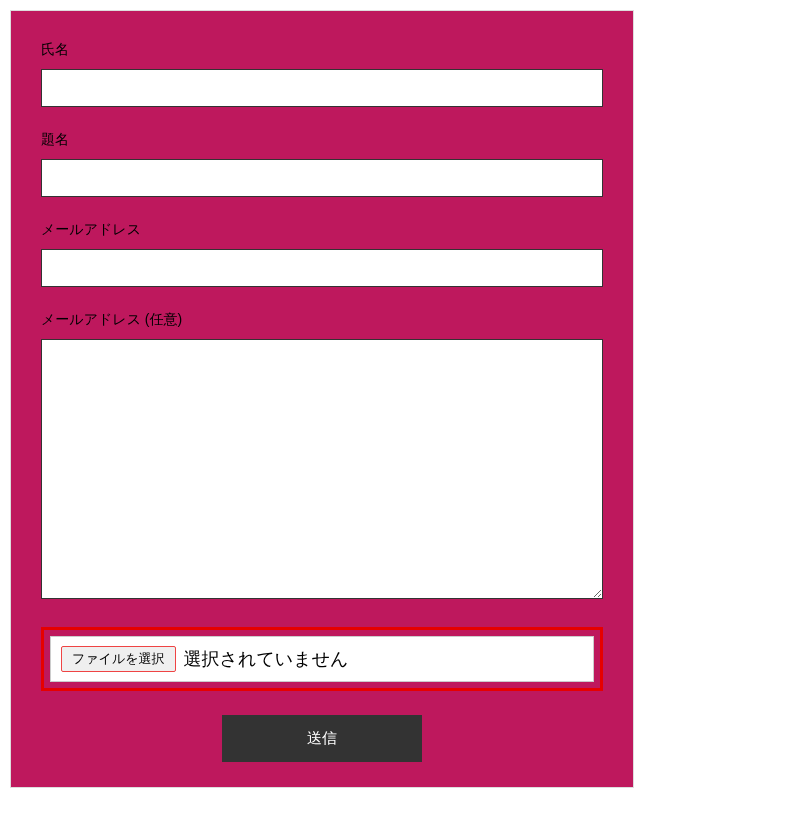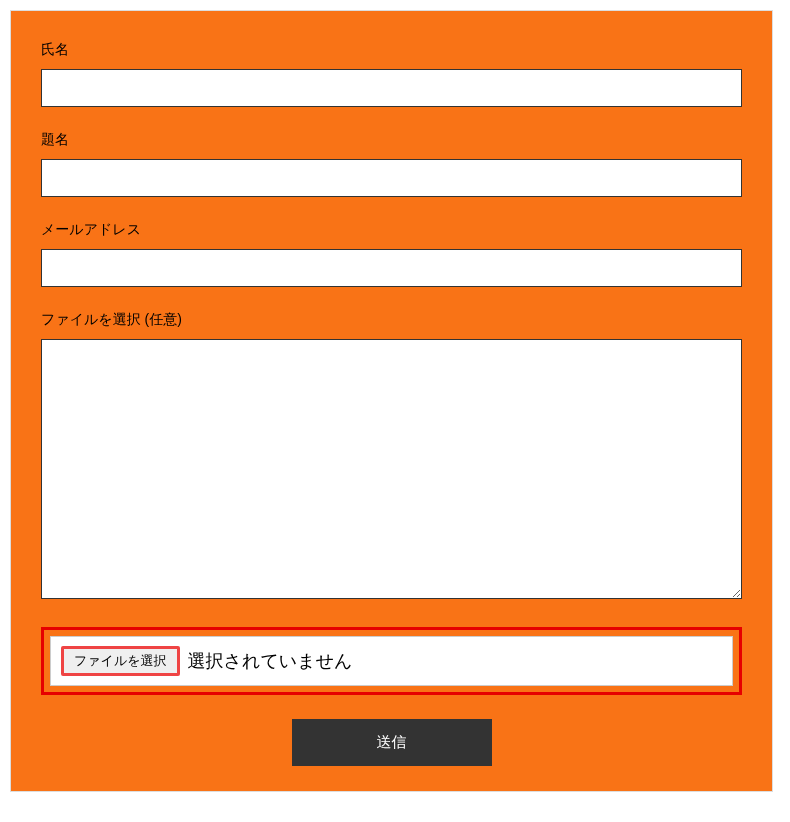--- a/index.html
+++ b/index.html
@@ -6,23 +6,23 @@
       box-sizing: border-box;
       margin: 0;
       padding: 0;
     }
     body {
       font-family: -apple-system, BlinkMacSystemFont, "Hiragino Sans", "Hiragino Kaku Gothic ProN", Meiryo, sans-serif;
       background: #fff;
       padding: 10px;
     }
     .form-container {
-      width: 763px;
+      width: 624px;
       border: 1px solid #ddd;
-      background: #f97316;
+      background: #be185d;
       padding: 30px 30px 25px 30px;
     }
     .form-group {
       margin-bottom: 24px;
     }
     .form-label {
       display: block;
       font-size: 14px;
       color: #000;
       margin-bottom: 10px;
@@ -53,21 +53,21 @@
     }
     .file-row {
       border: 1px solid #ccc;
       background: #fff;
       padding: 9px 10px;
       display: flex;
       align-items: center;
       gap: 8px;
     }
     .file-button {
-      border: 3px solid #ef4444;
+      border: 1px solid #ef4444;
       background: #efefef;
       padding: 3px 10px;
       font-size: 13px;
       cursor: pointer;
       font-family: inherit;
       border-radius: 2px;
     }
     .file-status {
       font-size: 18px;
       color: #000;
@@ -100,21 +100,21 @@
     <label class="form-label">題名</label>
     <input type="text" class="text-input" value="" style="">
   </div>
 
   <div class="form-group">
     <label class="form-label">メールアドレス</label>
     <input type="text" class="text-input" value="" style="">
   </div>
 
   <div class="form-group">
-    <label class="form-label">ファイルを選択 (任意)</label>
+    <label class="form-label">メールアドレス (任意)</label>
     <textarea class="textarea-input" style=""></textarea>
   </div>
 
   <div class="file-highlight">
     <div class="file-row">
       <button type="button" class="file-button">ファイルを選択</button>
       <span class="file-status">選択されていません</span>
     </div>
   </div>
 

